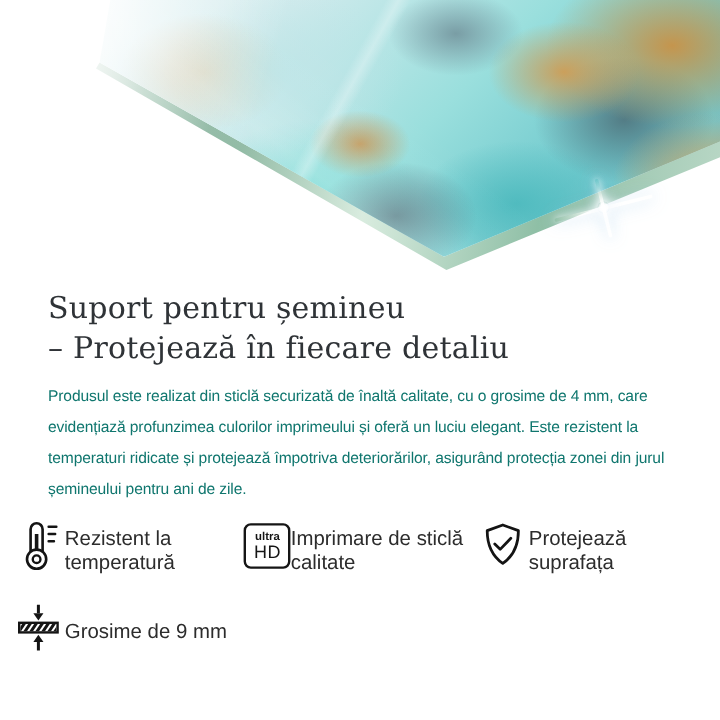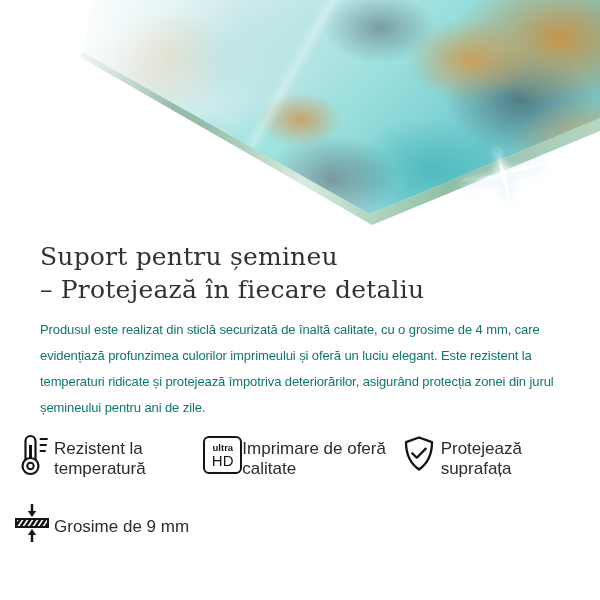--- a/index.html
+++ b/index.html
@@ -150,21 +150,21 @@
       <div class="label">Rezistent la temperatură</div>
     </div>
 
     <div class="feature">
       <div class="icon-box">
         <div class="hd-badge">
           <span class="hd-top">ultra</span>
           <span class="hd-bottom">HD</span>
         </div>
       </div>
-      <div class="label">Imprimare de oferă calitate</div>
+      <div class="label">Imprimare de sticlă calitate</div>
     </div>
 
     <div class="feature">
       <div class="icon-box">
         <svg class="icon" width="44" height="42" viewBox="0 0 44 42" fill="none" stroke="#141414">
           <path d="M22 3.5 L35 8.2 C35 19.5 30.5 29.5 22 35.5 C13.5 29.5 9 19.5 9 8.2 Z" stroke-width="2.3" stroke-linejoin="round"></path>
           <path d="M15.3 19.4 L19.8 23.8 L28.7 14.6" stroke-width="2.3" stroke-linecap="round" stroke-linejoin="round"></path>
         </svg>
       </div>
       <div class="label">Protejează suprafața</div>

